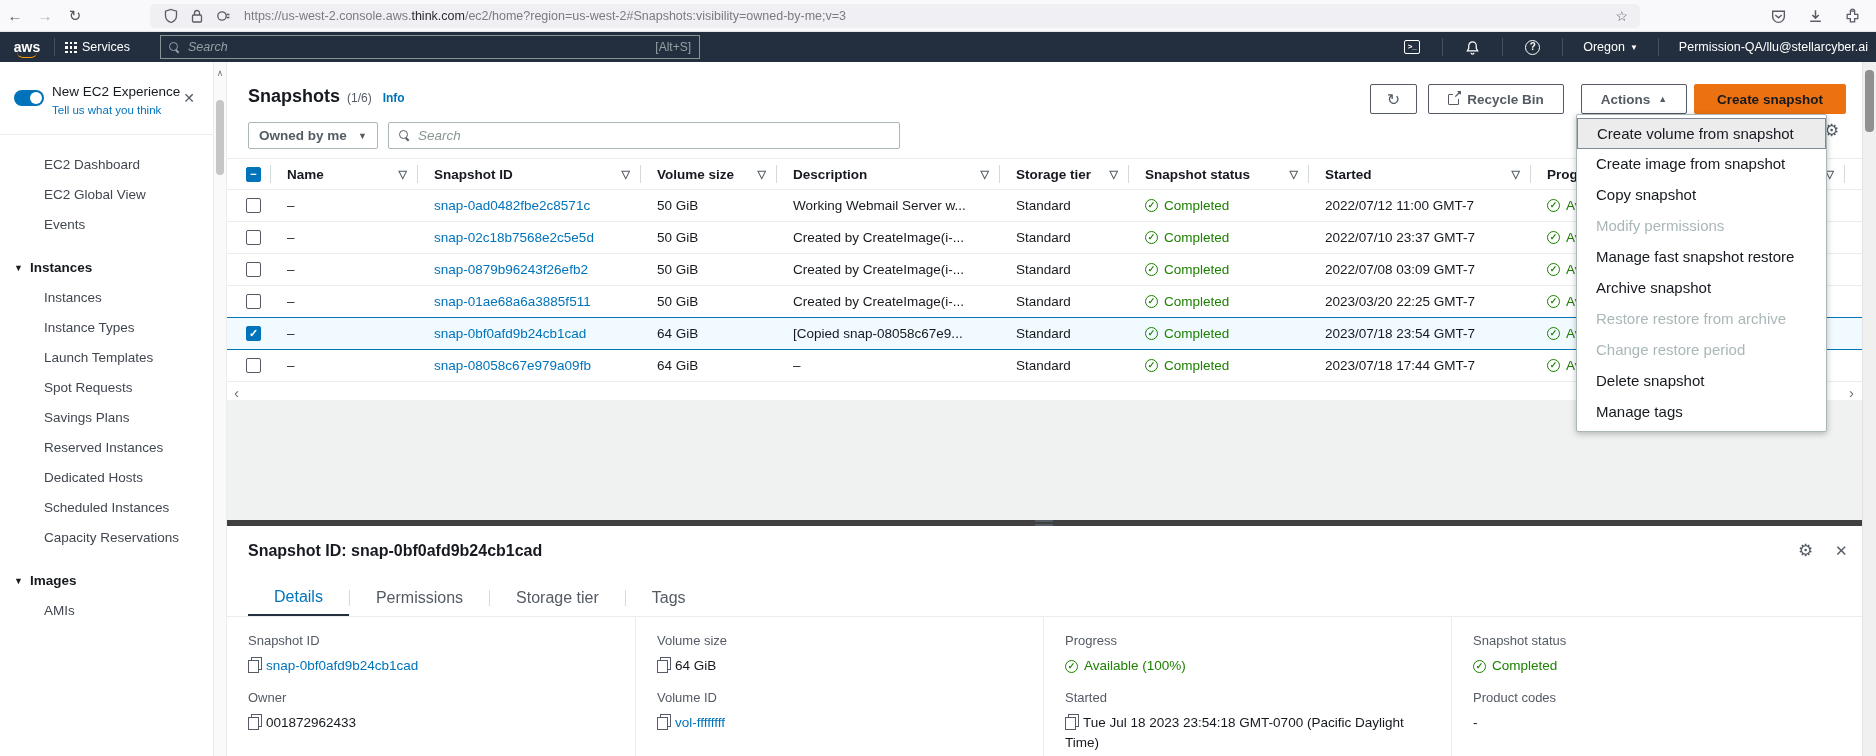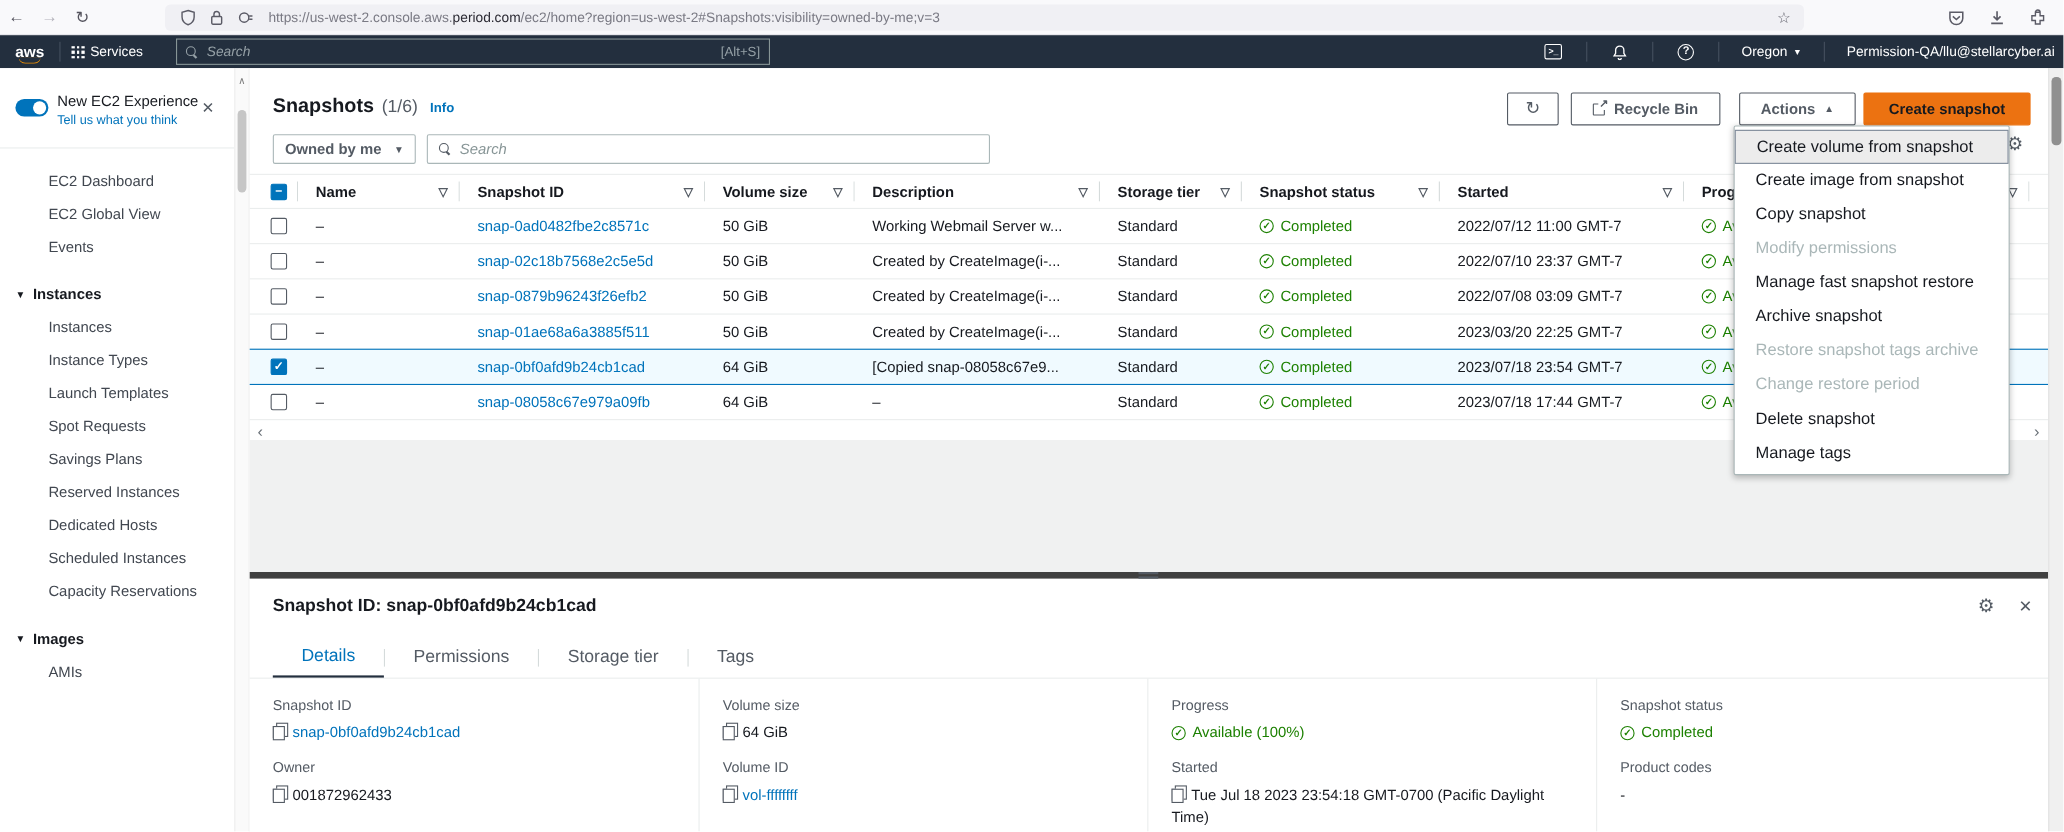--- a/index.html
+++ b/index.html
@@ -56,21 +56,21 @@
 
   
   #sb-scroll { position:absolute; left:213px; top:62px; width:14px; height:694px; background:#fafafa; border-left:1px solid #ededed; border-right:1px solid #ededed; }
   #sb-scroll .up { position:absolute; top:6px; left:0; width:100%; text-align:center; color:#7b7b7b; font-size:9px; }
   #sb-scroll .thumb { position:absolute; top:38px; left:2px; width:8px; height:75px; background:#c6c6c6; border-radius:4px; }
 
   
   #main { position:absolute; left:227px; top:62px; width:1635px; height:694px; background:#fff; }
   #page-head { position:absolute; left:21px; top:24px; display:flex; align-items:baseline; gap:7px; }
   #page-title { font-size:18px; font-weight:bold; color:#16191f; }
-  #page-count { font-size:16px; color:#545b64; }
+  #page-count { font-size:12px; color:#545b64; }
   #page-info { font-size:12px; color:#0073bb; font-weight:bold; margin-left:4px; }
   .btn { position:absolute; top:22px; height:30px; border:1px solid #545b64; border-radius:2px; background:#fff; color:#545b64; font-weight:bold; font-size:13.5px; display:flex; align-items:center; justify-content:center; gap:8px; }
   #btn-refresh { left:1143px; width:47px; font-size:16px; font-weight:normal; }
   #btn-recycle { left:1201px; width:136px; }
   #btn-actions { left:1354px; width:106px; }
   #btn-actions .car { font-size:9px; }
   #btn-create { left:1467px; width:152px; background:#ec7211; border-color:#ec7211; color:#16191f; }
   .extlink { width:11px; height:11px; border:1.5px solid #545b64; border-radius:1px; position:relative; }
   .extlink::after { content:"↗"; position:absolute; right:-4px; top:-7px; font-size:10px; background:#fff; padding-left:1px; color:#545b64; }
 
@@ -155,21 +155,21 @@
             <rect x="3.5" y="7" width="9" height="7" rx="1" fill="none" stroke="#5b5b66" stroke-width="1.3"></rect>
             <path d="M5.5 7 V5 a2.5 2.5 0 0 1 5 0 V7" fill="none" stroke="#5b5b66" stroke-width="1.3"></path>
           </svg>
       </span>
       <span class="urlicon">
         <svg width="16" height="16" viewBox="0 0 16 16">
             <circle cx="7" cy="8" r="4.2" fill="none" stroke="#5b5b66" stroke-width="1.3"></circle>
             <path d="M11.5 6.5 h3 M11.5 9.5 h3" stroke="#5b5b66" stroke-width="1.3"></path>
           </svg>
       </span>
-      <span id="url-text"><span>https://us-west-2.console.aws.</span><span class="dom">period.com</span><span>/ec2/home?region=us-west-2#Snapshots:visibility=owned-by-me;v=3</span></span>
+      <span id="url-text"><span>https://us-west-2.console.aws.</span><span class="dom">think.com</span><span>/ec2/home?region=us-west-2#Snapshots:visibility=owned-by-me;v=3</span></span>
       <span id="url-star">☆</span>
     </div>
     <span class="after-url" style="left:1766px">
       <svg width="17" height="17" viewBox="0 0 16 16">
           <path d="M2.5 3 h11 v5 a5.5 5.5 0 0 1 -11 0 Z" fill="none" stroke="#5b5b66" stroke-width="1.3"></path>
           <path d="M5 6.5 l3 2.7 3-2.7" fill="none" stroke="#5b5b66" stroke-width="1.3"></path>
         </svg>
     </span>
     <span class="after-url" style="left:1803px">
       <svg width="17" height="17" viewBox="0 0 16 16">
@@ -593,21 +593,21 @@
     </div>
   </div>
 
   <div id="dropdown">
       <div class="dd-item hl">Create volume from snapshot</div>
       <div class="dd-item">Create image from snapshot</div>
       <div class="dd-item">Copy snapshot</div>
       <div class="dd-item dis">Modify permissions</div>
       <div class="dd-item">Manage fast snapshot restore</div>
       <div class="dd-item">Archive snapshot</div>
-      <div class="dd-item dis">Restore snapshot tags archive</div>
+      <div class="dd-item dis">Restore restore from archive</div>
       <div class="dd-item dis">Change restore period</div>
       <div class="dd-item">Delete snapshot</div>
       <div class="dd-item">Manage tags</div>
     </div>
 
   <div id="win-scroll">
       <span class="thumb"></span>
     </div>
 
 </div>

